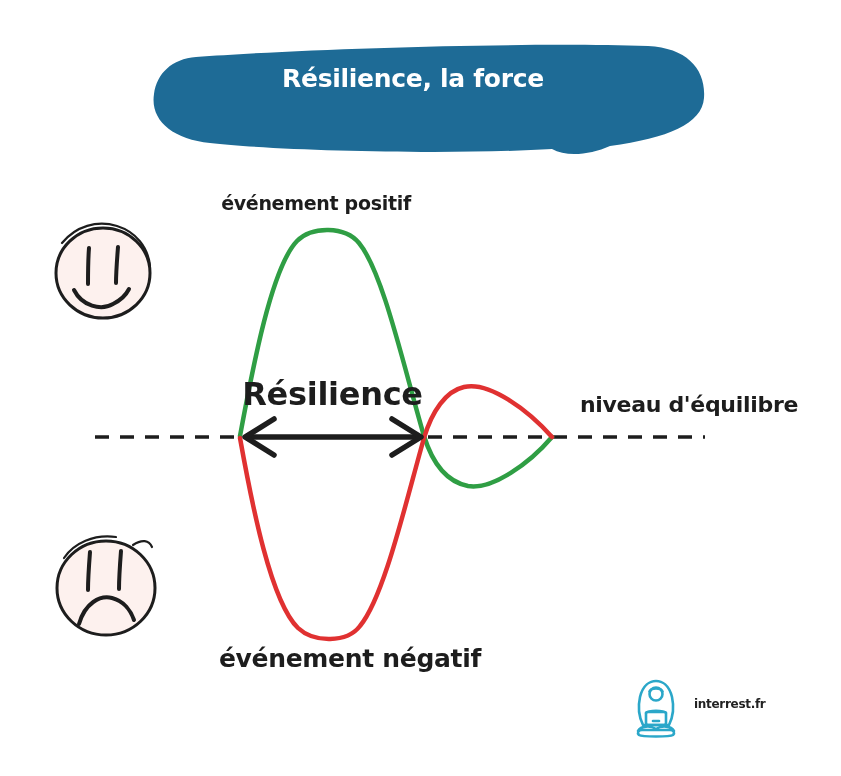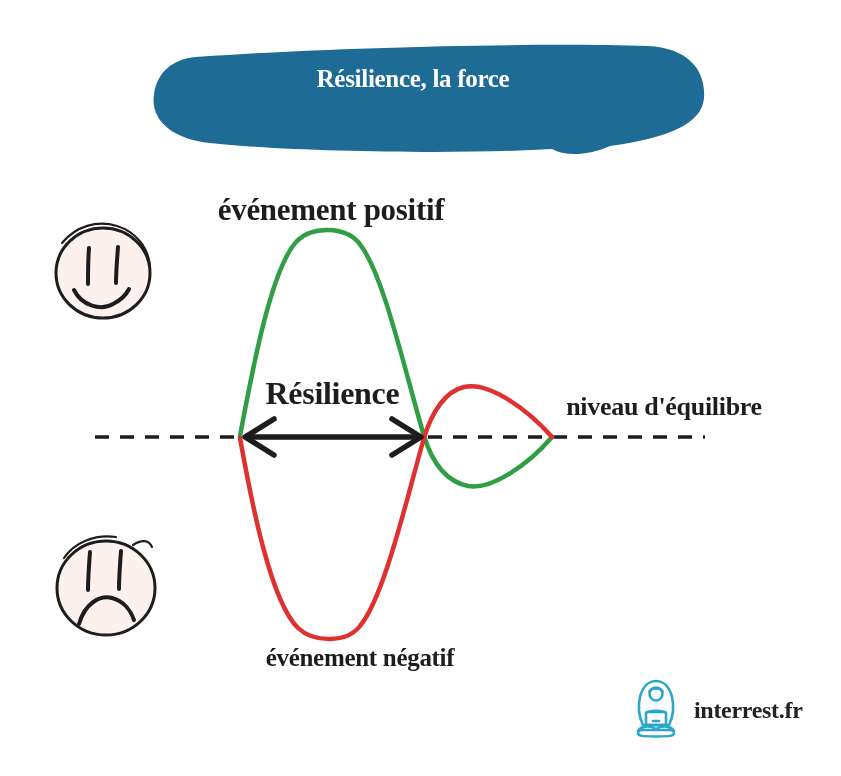--- a/index.html
+++ b/index.html
@@ -5,35 +5,35 @@
   :root{
     --banner:#1e6b96; --green:#2f9e44; --red:#e03131; --ink:#1d1d1d;
     --face-fill:#fdf1ee; --brand:#2ba7c9; --background:#ffffff;
   }
   html,body{margin:0;padding:0;}
   body{
     width:841px;height:776px;background:var(--background);
     font-family:"DejaVu Sans","Liberation Sans",sans-serif;
     color:var(--ink);overflow:hidden;
   }
-  .canvas{position:relative;width:748px;height:776px;font-family:Liberation Serif, serif;}
+  .canvas{position:relative;width:748px;height:776px;}
   .canvas svg{position:absolute;left:0;top:0;}
 
   .hand{font-weight:bold;letter-spacing:-0.3px;}
 
   .title-box{
     position:absolute;left:213px;top:60px;width:400px;
     text-align:center;color:#ffffff;font-size:25px;line-height:37px;
   }
   .lbl{position:absolute;text-align:center;color:var(--ink);}
-  .lbl-pos{left:200px;top:192px;width:262px;font-size:31px;}
+  .lbl-pos{left:185px;top:192px;width:262px;font-size:19px;}
   .lbl-res{left:240px;top:375px;width:185px;font-size:32px;}
-  .lbl-eq{left:538px;top:392px;width:252px;font-size:26px;}
-  .lbl-neg{left:218px;top:644px;width:264px;font-size:25px;margin-left:10px;}
-  .brand-text{position:absolute;left:694px;top:697px;font-size:24px;font-weight:bold;color:#222;}
+  .lbl-eq{left:563px;top:392px;width:252px;font-size:22px;}
+  .lbl-neg{left:218px;top:644px;width:264px;font-size:25px;}
+  .brand-text{position:absolute;left:694px;top:697px;font-size:12px;font-weight:bold;color:#222;}
 
   
   .dash{stroke:var(--ink);stroke-width:3.5;fill:none;stroke-dasharray:14 11;}
   .curve-g{stroke:var(--green);stroke-width:4.5;fill:none;stroke-linecap:round;}
   .curve-r{stroke:var(--red);stroke-width:4.5;fill:none;stroke-linecap:round;}
   .arrow{stroke:var(--ink);stroke-width:5.5;fill:none;stroke-linecap:round;stroke-linejoin:round;}
   .blob{fill:var(--banner);}
   .face{fill:var(--face-fill);stroke:var(--ink);stroke-width:3;}
   .face-line{stroke:var(--ink);stroke-width:4;fill:none;stroke-linecap:round;}
   .face-sketch{stroke:var(--ink);stroke-width:2.2;fill:none;stroke-linecap:round;}

